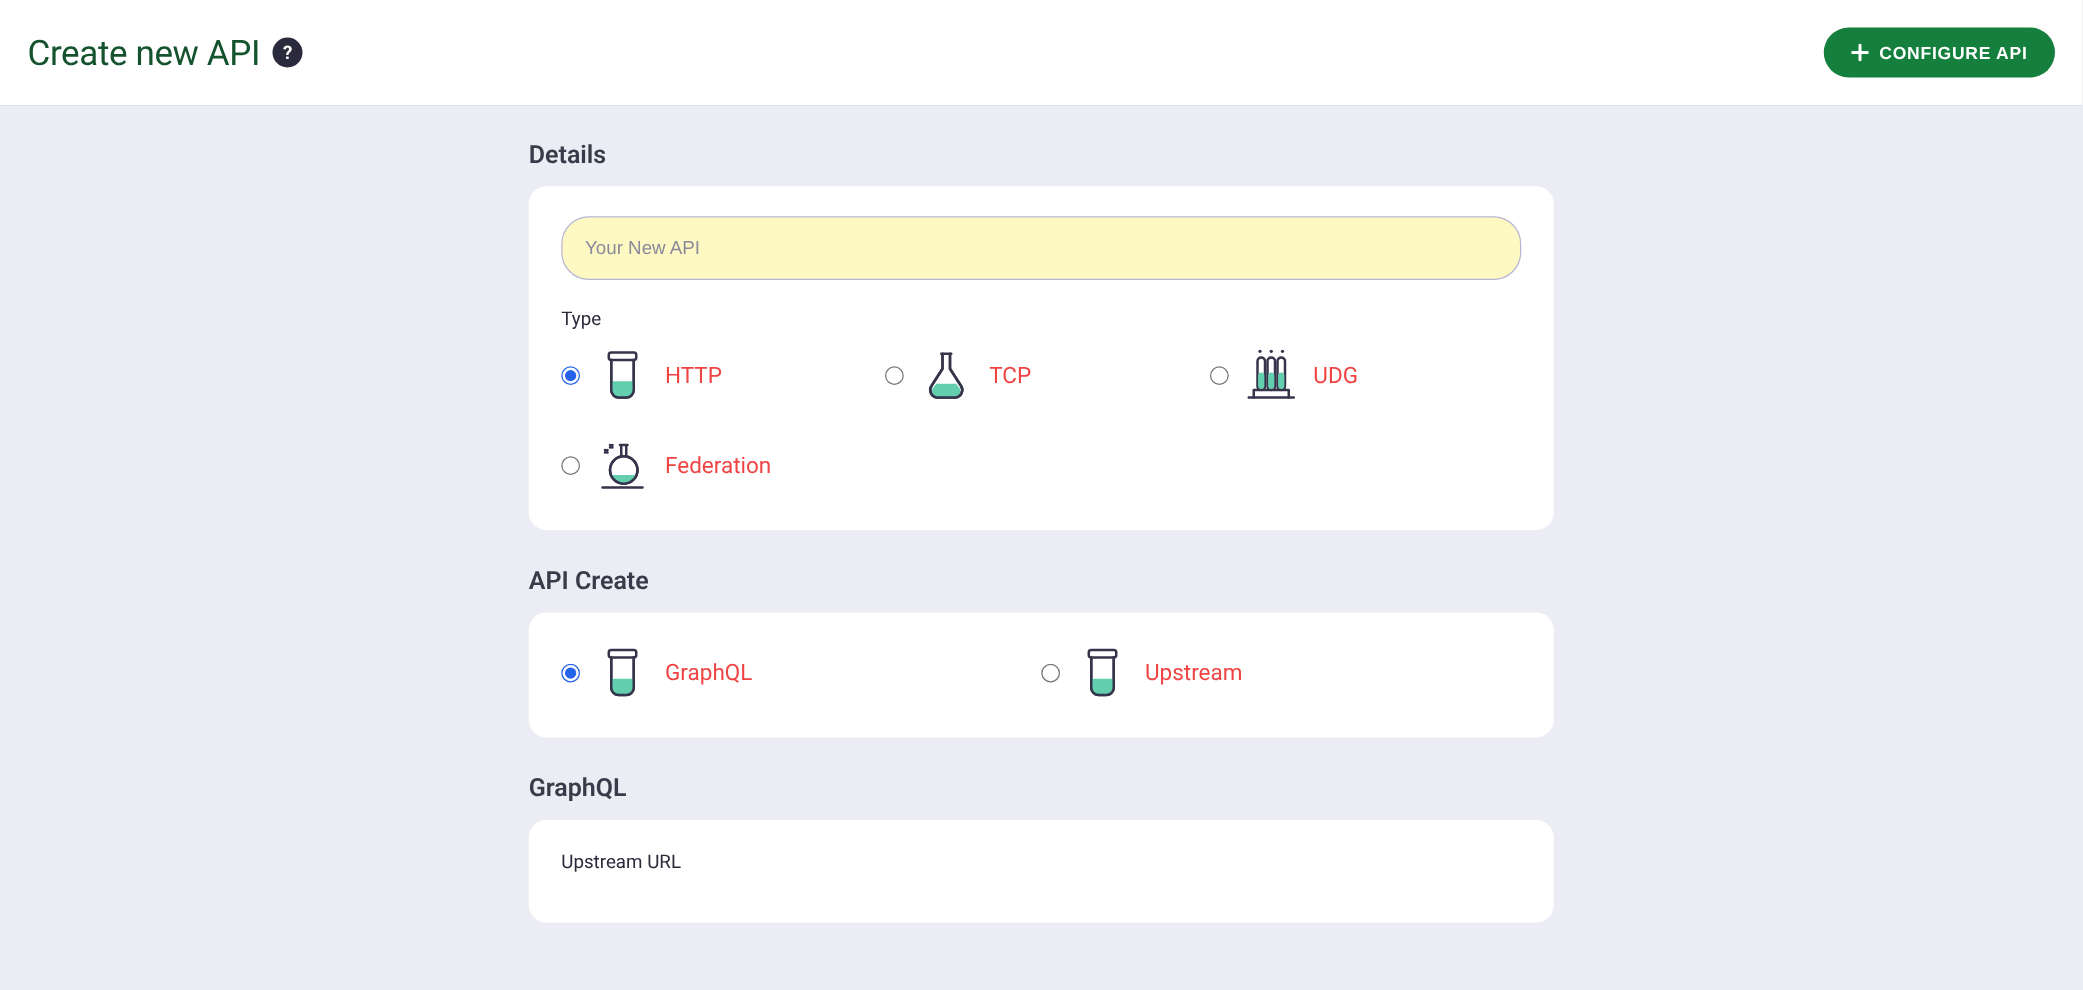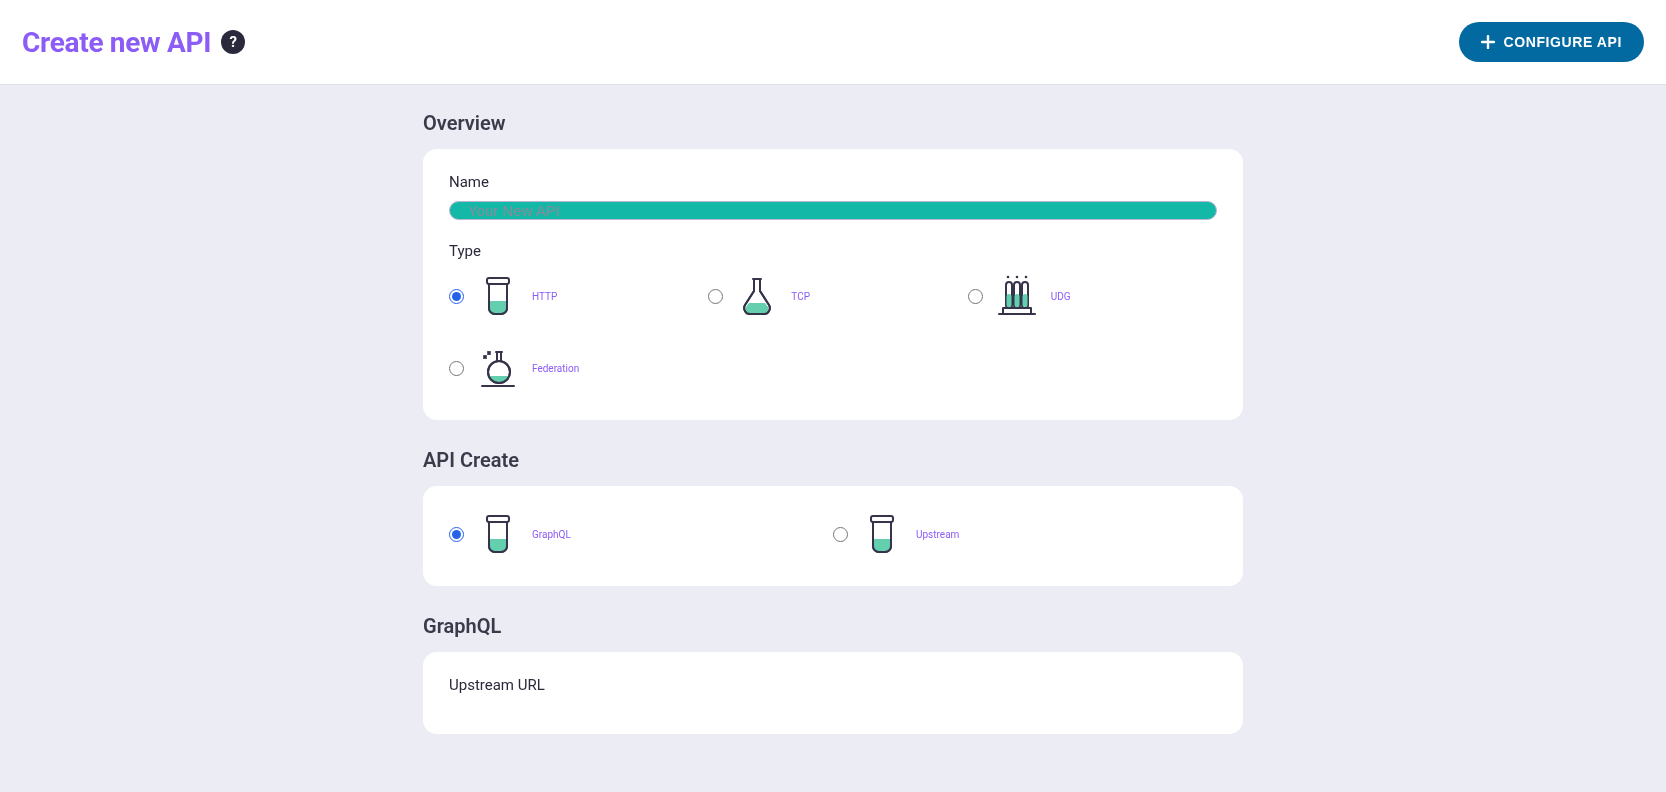--- a/index.html
+++ b/index.html
@@ -18,34 +18,34 @@
     padding: 22px 22px;
     border-bottom: 1px solid #e0e0e8;
   }
   .title-wrap {
     display: flex;
     align-items: center;
     gap: 10px;
   }
   .page-title {
     font-size: 28px;
-    font-weight: 700;
-    color: #8b5cf6;
+    font-weight: 400;
+    color: #14532d;
     letter-spacing: -0.3px;
   }
   .help-badge {
     width: 24px; height: 24px;
     border-radius: 50%;
     background: #2a2a3c;
     color: #fff;
     display: flex; align-items: center; justify-content: center;
     font-size: 15px; font-weight: 700;
   }
   .btn-primary {
-    background: #0369a1;
+    background: #15803d;
     color: #fff;
     border: none;
     border-radius: 22px;
     padding: 12px 22px;
     font-size: 14px;
     font-weight: 700;
     letter-spacing: 0.6px;
     display: flex;
     align-items: center;
     gap: 8px;
@@ -77,25 +77,25 @@
   .field-label {
     font-size: 15px;
     color: #2a2a3c;
     margin-bottom: 10px;
     display: block;
   }
   .text-input {
     width: 100%;
     border: 1px solid #b8b5d5;
     border-radius: 22px;
-    padding: 0 18px;
+    padding: 16px 18px;
     font-size: 15px;
     color: #4a4a5c;
     outline: none;
-    background: #14b8a6;
+    background: #fef9c3;
   }
   .text-input::placeholder { color: #8a8a9a; }
   .spacer-20 { height: 22px; }
   .type-grid {
     display: grid;
     grid-template-columns: repeat(3, 1fr);
     row-gap: 28px;
     column-gap: 10px;
     margin-top: 14px;
   }
@@ -112,22 +112,22 @@
   .radio-row input[type=radio] {
     width: 15px; height: 15px;
     accent-color: #2563eb;
     cursor: pointer;
   }
   .radio-row .ic-wrap {
     width: 44px; height: 44px;
     display: flex; align-items: center; justify-content: center;
   }
   .radio-row .opt-label {
-    font-size: 10px;
-    color: #8b5cf6;
+    font-size: 18px;
+    color: #ef4444;
   }
   svg .liquid { fill: #63cfaf; }
   svg .outline { fill: none; stroke: #36344a; stroke-width: 2; stroke-linecap: round; stroke-linejoin: round; }
   svg .pink { fill: #f4a7c9; }
 </style>
 </head>
 <body>
 
 <div class="header-bar">
   <div class="title-wrap">
@@ -140,23 +140,22 @@
           <path d="M7 1v12M1 7h12" stroke="#fff" stroke-width="2.4" stroke-linecap="round"></path>
         </svg>
     </span>
     <span>CONFIGURE API</span>
   </button>
 </div>
 
 <div class="content">
   <div class="col">
 
-    <h2 class="section-title">Overview</h2>
+    <h2 class="section-title">Details</h2>
     <div class="card">
-      <label class="field-label">Name</label>
       <input class="text-input" type="text" placeholder="Your New API" style="">
       <div class="spacer-20"></div>
       <label class="field-label">Type</label>
       <div class="type-grid">
 
         <label class="radio-row">
           <input type="radio" name="type" checked="" style="">
           <span class="ic-wrap">
             <svg width="40" height="42" viewBox="0 0 40 42">
               <rect x="9" y="3" width="22" height="6" rx="2" class="outline"></rect>

